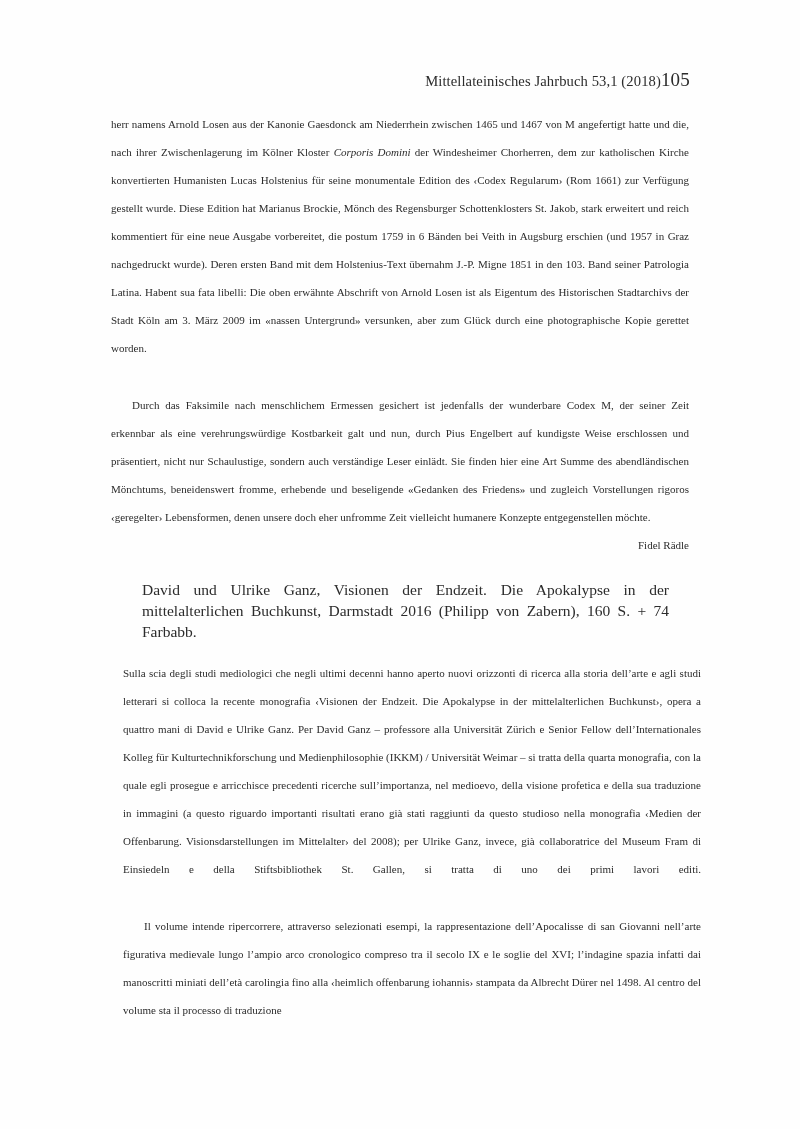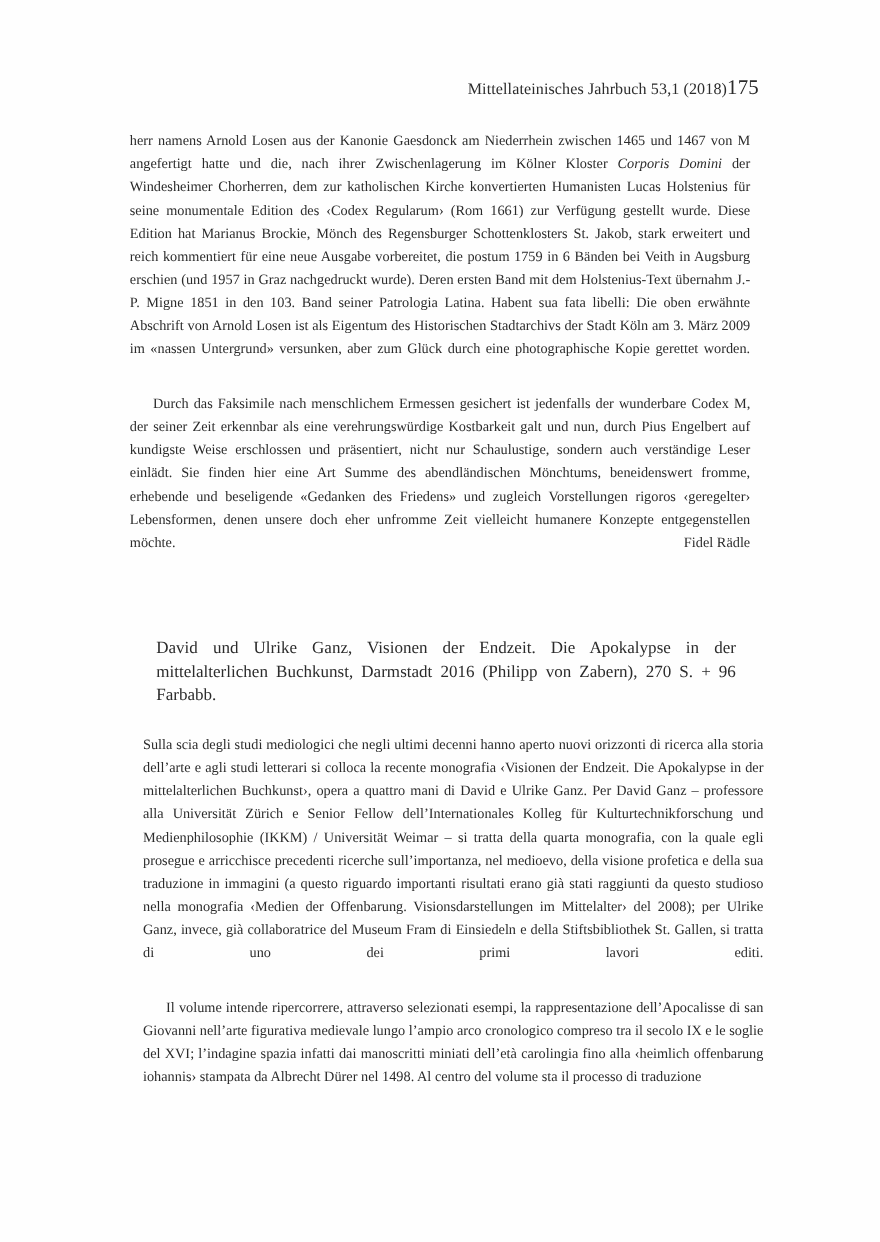--- a/index.html
+++ b/index.html
@@ -57,23 +57,23 @@
 
   
   .body-block {
     position: absolute;
     left: 0;
     top: 109px;
     width: 580px;
   }
 
   p.para {
-    margin: 8px;
-    font-size: 13px;
-    line-height: 21px;
+    margin: 1px;
+    font-size: 11px;
+    line-height: 28px;
     text-align: justify;
     text-justify: inter-word;
     hyphens: manual;
     -webkit-hyphens: manual;
   }
   p.para.indent {
     text-indent: 21px;
   }
   p.para.nohang {
     text-indent: 0;
@@ -123,33 +123,33 @@
   }
 </style>
 </head>
 <body>
 
 <div class="page">
   <div class="content">
 
     <div class="running-head">
       <span class="running-head-title">Mittellateinisches Jahrbuch 53,1 (2018)</span>
-      <span class="running-head-folio">175</span>
+      <span class="running-head-folio">105</span>
     </div>
 
     <div class="body-block">
 
       <p class="para nohang"><span>herr namens Arnold Losen aus der Kanonie Gaesdonck am Niederrhein zwischen 1465 und 1467 von M angefertigt hatte und die, nach ihrer Zwischenlagerung im Kölner Kloster </span><em class="work">Corporis Domini</em><span> der Windesheimer Chorherren, dem zur katholischen Kirche konvertierten Humanisten Lucas Holstenius für seine monumentale Edition des ‹Codex Regularum› (Rom 1661) zur Verfügung gestellt wurde. Diese Edition hat Marianus Brockie, Mönch des Regensburger Schottenklosters St. Jakob, stark erweitert und reich kommentiert für eine neue Ausgabe vorbereitet, die postum 1759 in 6 Bänden bei Veith in Augsburg erschien (und 1957 in Graz nachgedruckt wurde). Deren ersten Band mit dem Holstenius-Text übernahm J.-P. Migne 1851 in den 103. Band seiner Patrologia Latina. Habent sua fata libelli: Die oben erwähnte Abschrift von Arnold Losen ist als Eigentum des Historischen Stadtarchivs der Stadt Köln am 3. März 2009 im «nassen Untergrund» versunken, aber zum Glück durch eine photographische Kopie gerettet worden.</span></p>
 
       <p class="para indent last-natural"><span>Durch das Faksimile nach menschlichem Ermessen gesichert ist jedenfalls der wunderbare Codex M, der seiner Zeit erkennbar als eine verehrungswürdige Kostbarkeit galt und nun, durch Pius Engelbert auf kundigste Weise erschlossen und präsentiert, nicht nur Schaulustige, sondern auch verständige Leser einlädt. Sie finden hier eine Art Summe des abendländischen Mönchtums, beneidenswert fromme, erhebende und beseligende «Gedanken des Friedens» und zugleich Vorstellungen rigoros ‹geregelter› Lebensformen, denen unsere doch eher unfromme Zeit vielleicht humanere Konzepte entgegenstellen möchte.</span><span class="signature">Fidel Rädle</span></p>
 
     </div>
 
     <div class="citation">
-      <p>David und Ulrike Ganz, Visionen der Endzeit. Die Apokalypse in der mittelalterlichen Buchkunst, Darmstadt 2016 (Philipp von Zabern), 270 S. + 96 Farbabb.</p>
+      <p>David und Ulrike Ganz, Visionen der Endzeit. Die Apokalypse in der mittelalterlichen Buchkunst, Darmstadt 2016 (Philipp von Zabern), 160 S. + 74 Farbabb.</p>
     </div>
 
     <div class="review-two">
       <p class="para nohang">Sulla scia degli studi mediologici che negli ultimi decenni hanno aperto nuovi orizzonti di ricerca alla storia dell’arte e agli studi letterari si colloca la recente monografia ‹Visionen der Endzeit. Die Apokalypse in der mittelalterlichen Buchkunst›, opera a quattro mani di David e Ulrike Ganz. Per David Ganz – professore alla Universität Zürich e Senior Fellow dell’Internationales Kolleg für Kulturtechnikforschung und Medienphilosophie (IKKM) / Universität Weimar – si tratta della quarta monografia, con la quale egli prosegue e arricchisce precedenti ricerche sull’importanza, nel medioevo, della visione profetica e della sua traduzione in immagini (a questo riguardo importanti risultati erano già stati raggiunti da questo studioso nella monografia ‹Medien der Offenbarung. Visionsdarstellungen im Mittelalter› del 2008); per Ulrike Ganz, invece, già collaboratrice del Museum Fram di Einsiedeln e della Stiftsbibliothek St. Gallen, si tratta di uno dei primi lavori editi.</p>
       <p class="para indent last-natural">Il volume intende ripercorrere, attraverso selezionati esempi, la rappresentazione dell’Apocalisse di san Giovanni nell’arte figurativa medievale lungo l’ampio arco cronologico compreso tra il secolo IX e le soglie del XVI; l’indagine spazia infatti dai manoscritti miniati dell’età carolingia fino alla ‹heimlich offenbarung iohannis› stampata da Albrecht Dürer nel 1498. Al centro del volume sta il processo di traduzione</p>
     </div>
 
   </div>
 </div>
 

